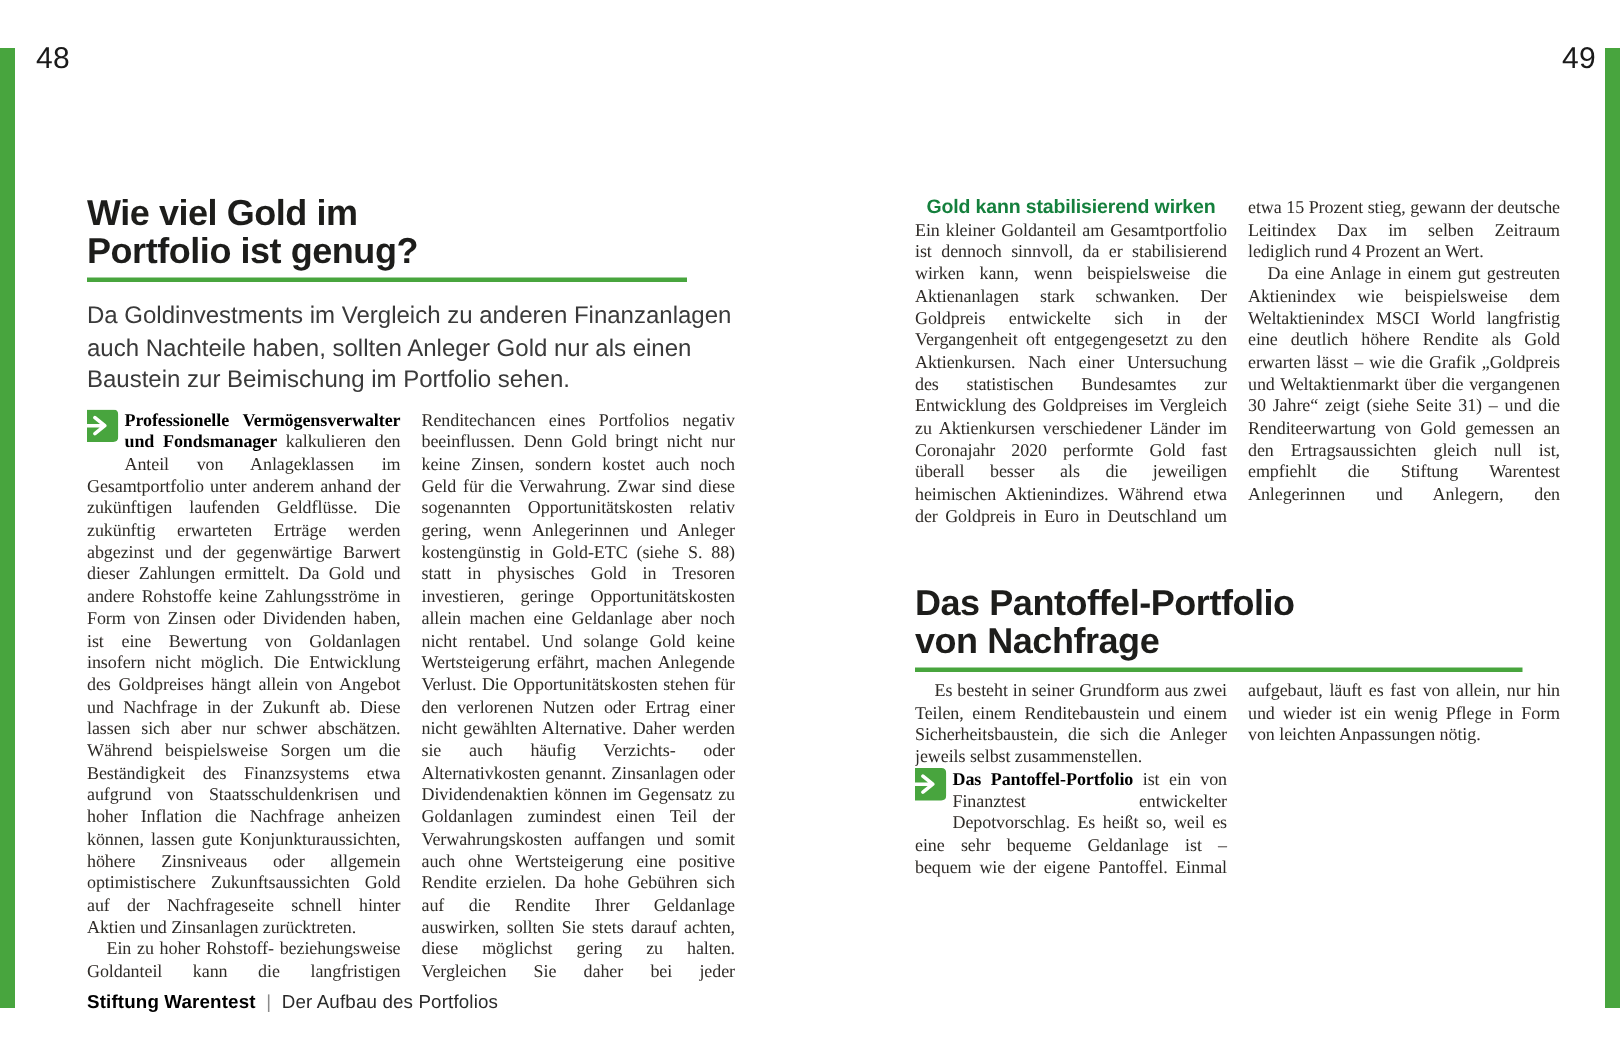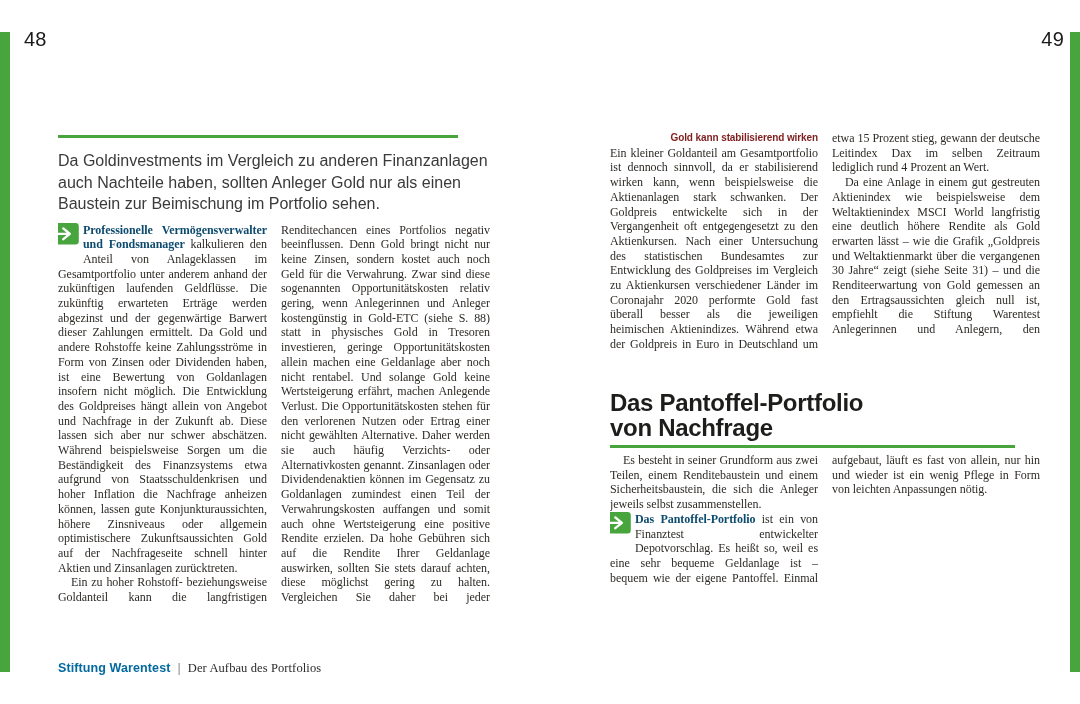--- a/index.html
+++ b/index.html
@@ -48,56 +48,60 @@
     font-family:"Liberation Serif", "DejaVu Serif", serif;
     font-size:12px; line-height:14.7px; letter-spacing:-0.05px;
     color:#2f2b27;
     text-align:justify;
     hyphens:auto; -webkit-hyphens:auto;
   }
   #left-body-columns  { margin-top:8px;  height:388px; }
   #gold-section-cols  { height:221px; }
   #pantoffel-cols     { margin-top:5px; height:133px; }
 
-  .body-p b, .body-p .lead-bold { font-weight:bold; color:#0c4a6e; }
+  .body-p b, .body-p .lead-bold { font-weight:bold; color:#000000; }
   .body-p.indent { text-indent:13px; }
 
   .sec-head {
     font-family:"Liberation Sans", sans-serif;
-    font-weight:bold; font-size:10px; line-height:14.7px;
-    color:#7f1d1d; letter-spacing:-0.1px;
-    text-align:right;
+    font-weight:bold; font-size:13px; line-height:14.7px;
+    color:#15803d; letter-spacing:-0.1px;
+    text-align:center;
   }
 
   .arrow-float {
     float:left; width:42px; height:30px; margin-left:-17px;
   }
   .arrow-float svg { display:block; }
 
   .h1-block { margin-top:38px; }
 
   #footer {
     position:absolute; left:58px; top:661px;
     font-size:12.5px; letter-spacing:0.1px;
     display:flex; align-items:baseline; gap:7px;
   }
-  #footer .brand { color:#0369a1; font-weight:bold; }
+  #footer .brand { color:#000000; font-weight:bold; }
   #footer .sep   { color:#8b8b8b; }
-  #footer .chapter { color:#2a2a2a;font-family:Liberation Serif, serif; }
+  #footer .chapter { color:#2a2a2a; }
 </style>
 </head>
 <body>
 
 <div id="edge-bar-left" class="edge-bar"></div>
 <div id="edge-bar-right" class="edge-bar"></div>
 
 <div id="page-num-left" class="page-num">48</div>
 <div id="page-num-right" class="page-num">49</div>
 
 <div id="page-left" class="page">
+  <h1 class="headline">
+    <span style="display:block">Wie viel Gold im</span>
+    <span style="display:block">Portfolio ist genug?</span>
+  </h1>
   <div class="rule"></div>
   <p class="intro">Da Goldinvestments im Vergleich zu anderen Finanzanlagen auch Nachteile haben, sollten Anleger Gold nur als einen Baustein zur Beimischung im Portfolio sehen.</p>
 
   <div id="left-body-columns" class="cols">
     <p class="body-p">
       <span class="arrow-float">
         <svg width="38" height="31" viewBox="0 0 40 33" aria-hidden="true">
           <path d="M3.5 0 H36.5 Q40 0 40 3.5 V19.5 Q40 23 36.5 23 H15 L3.5 32.5 V23 Q0 23 0 19.5 V3.5 Q0 0 3.5 0 Z" fill="#48a53e"></path>
           <path d="M9 11.5 H29.5 M23.5 5.8 L30.5 11.5 L23.5 17.2" stroke="#ffffff" stroke-width="2.5" fill="none" stroke-linecap="round" stroke-linejoin="round"></path>
         </svg>

